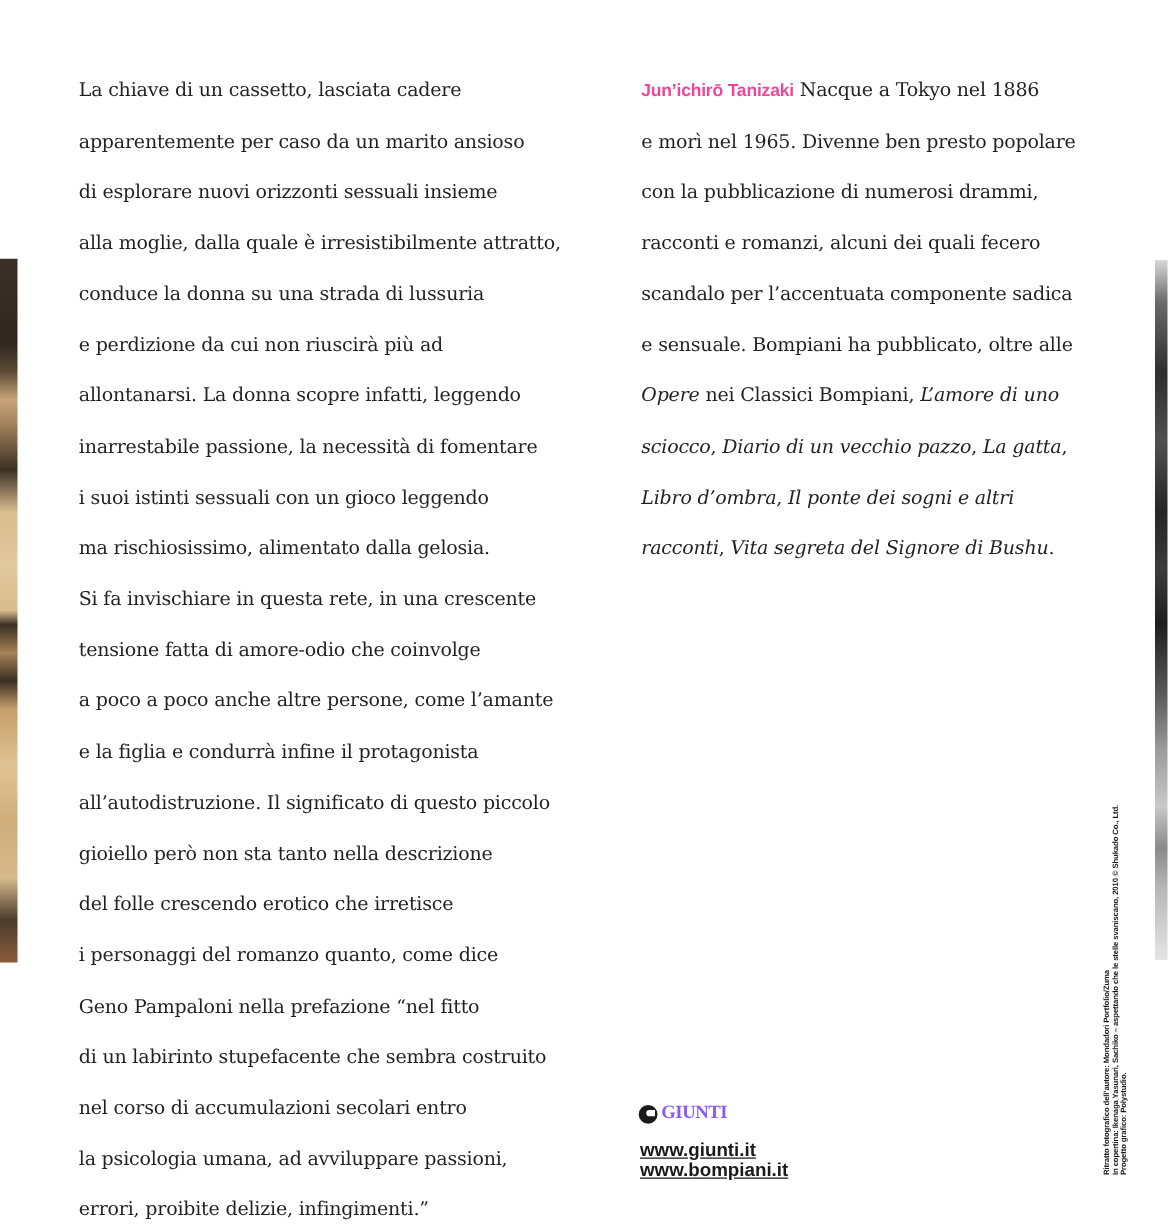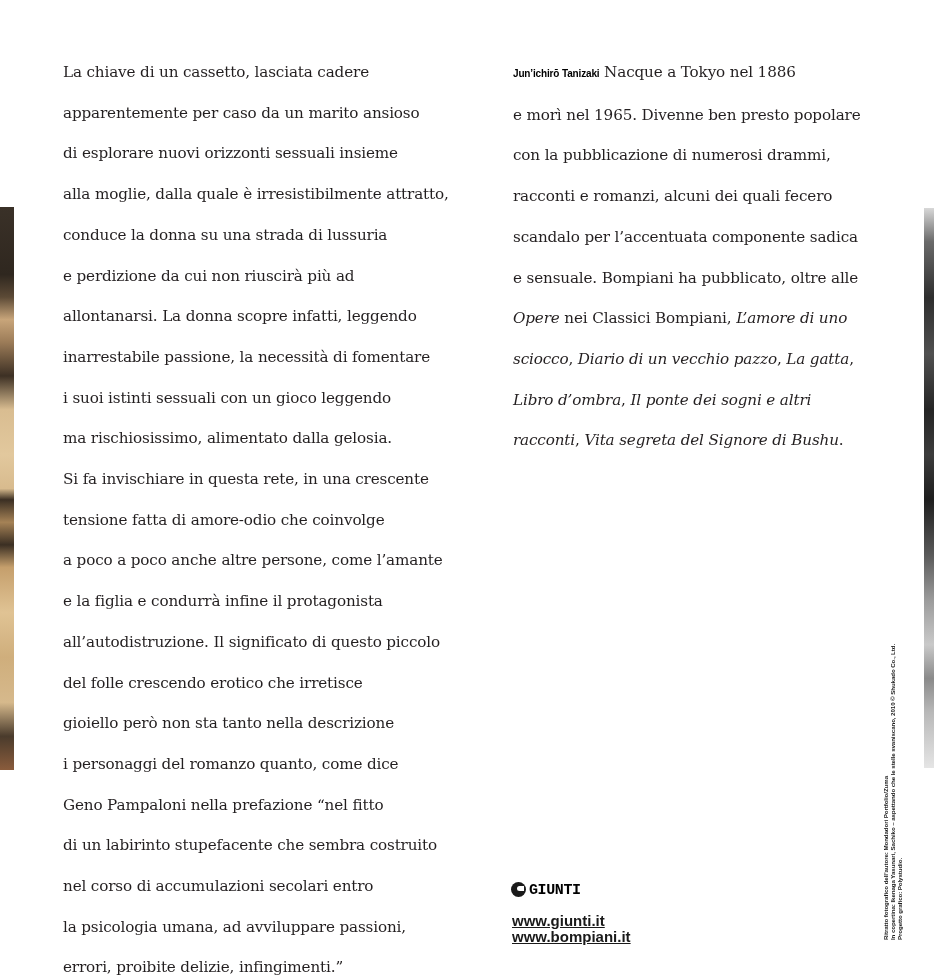--- a/index.html
+++ b/index.html
@@ -25,28 +25,28 @@
       position: absolute; left: 63px; top: 42px; width: 380px;
       font-size: 15.2px; line-height: 20.7px; letter-spacing: -0.15px;
     }
     .col-right {
       position: absolute; left: 513px; top: 42px; width: 370px;
       font-size: 15.2px; line-height: 20.7px; letter-spacing: -0.15px;
     }
     .line { display: block; white-space: nowrap; margin-top: 20px; }
     .author {
       font-family: "Liberation Sans", "DejaVu Sans", sans-serif;
-      font-weight: bold; color: #000000; font-size: 10px;
+      font-weight: bold; color: #ec4899; font-size: 14px;
     }
     .it { font-style: italic; text-align: center; }
     .publisher {
       position: absolute; left: 511px; top: 882px;
-      display: flex; align-items: flex-start; gap: 3px;
-      font-family: Liberation Mono, monospace;
-      font-size: 15px; font-weight: bold; letter-spacing: -0.4px; color: #000000;
+      display: flex; align-items: flex-end; gap: 3px;
+      font-family: Liberation Serif, serif;
+      font-size: 15px; font-weight: bold; letter-spacing: -0.4px; color: #8b5cf6;
     }
     .giunti-logo {
       width: 15px; height: 15px; border-radius: 50%; background: #1a1a1a;
       position: relative; display: inline-block;
     }
     .giunti-logo::after {
       content: ""; position: absolute; left: 6px; top: 4px; width: 7px; height: 5px;
       background: #fff; border-radius: 3px 0 0 3px;
     }
     .urls {
@@ -78,22 +78,22 @@
   <span class="line">e perdizione da cui non riuscirà più ad</span>
   <span class="line">allontanarsi. La donna scopre infatti, leggendo</span>
   <span class="line">inarrestabile passione, la necessità di fomentare</span>
   <span class="line">i suoi istinti sessuali con un gioco leggendo</span>
   <span class="line">ma rischiosissimo, alimentato dalla gelosia.</span>
   <span class="line">Si fa invischiare in questa rete, in una crescente</span>
   <span class="line">tensione fatta di amore-odio che coinvolge</span>
   <span class="line">a poco a poco anche altre persone, come l’amante</span>
   <span class="line">e la figlia e condurrà infine il protagonista</span>
   <span class="line">all’autodistruzione. Il significato di questo piccolo</span>
+  <span class="line">gioiello però non sta tanto nella descrizione</span>
   <span class="line">del folle crescendo erotico che irretisce</span>
-  <span class="line">gioiello però non sta tanto nella descrizione</span>
   <span class="line">i personaggi del romanzo quanto, come dice</span>
   <span class="line">Geno Pampaloni nella prefazione “nel fitto</span>
   <span class="line">di un labirinto stupefacente che sembra costruito</span>
   <span class="line">nel corso di accumulazioni secolari entro</span>
   <span class="line">la psicologia umana, ad avviluppare passioni,</span>
   <span class="line">errori, proibite delizie, infingimenti.”</span>
 </div>
 
 <div class="col-right">
   <span class="line"><span class="author">Jun’ichirō Tanizaki</span><span> Nacque a Tokyo nel 1886</span></span>

